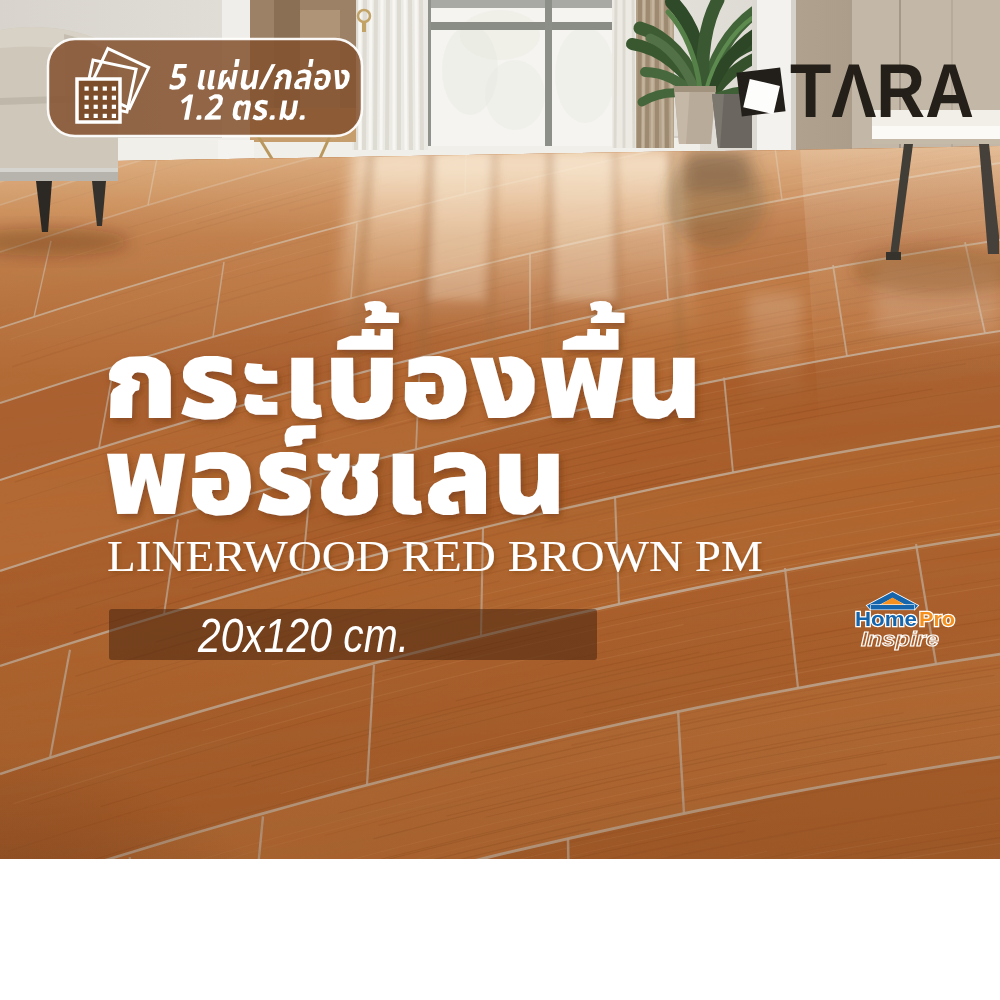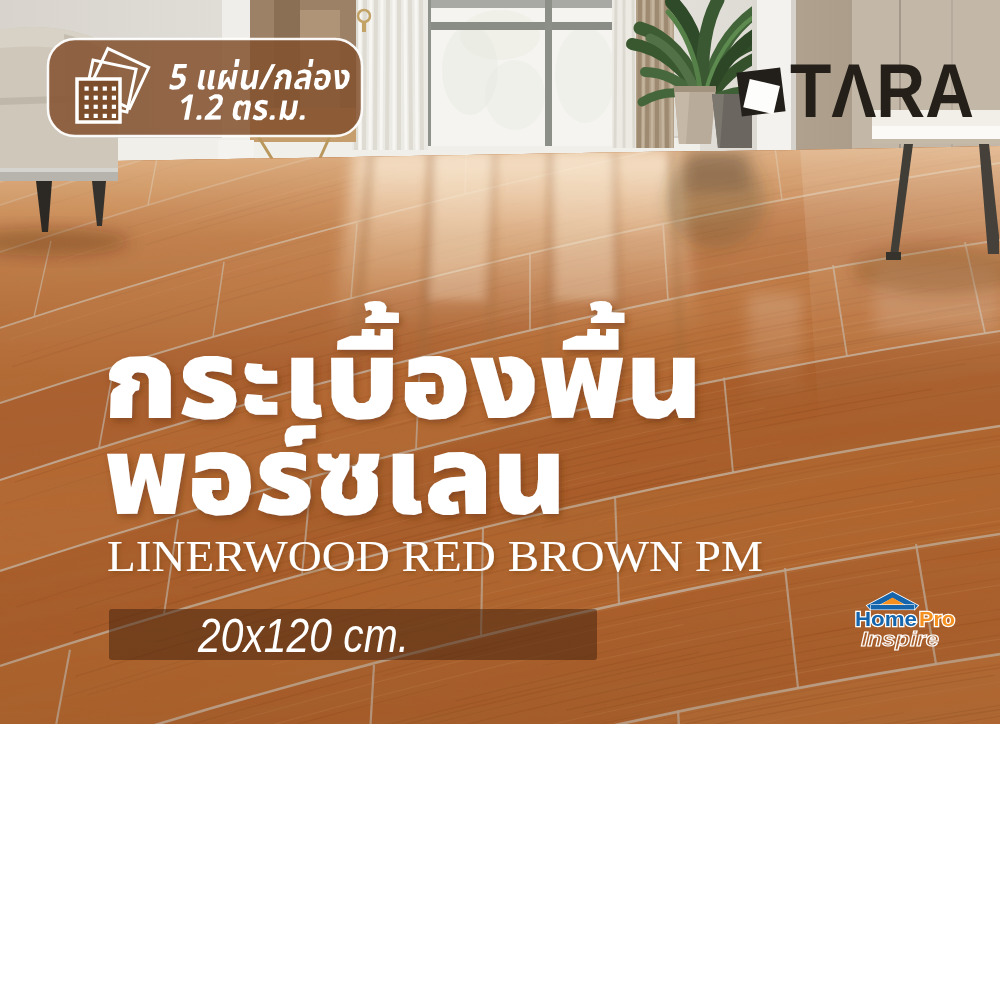--- a/index.html
+++ b/index.html
@@ -1,15 +1,15 @@
 <!DOCTYPE html>
 <html><head><meta charset="utf-8"><title>Tile Ad</title>
 <style>
 html,body{margin:0;padding:0;background:#fff}
-#page{position:relative;width:1000px;height:724px;overflow:hidden;font-family:"Liberation Sans",sans-serif}
+#page{position:relative;width:1000px;height:859px;overflow:hidden;font-family:"Liberation Sans",sans-serif}
 </style></head><body>
 <div id="page">
 <svg width="1000" height="1000" viewBox="0 0 1000 1000">
 <defs>
 <linearGradient id="wallg" x1="0" y1="0" x2="1" y2="0">
 <stop offset="0" stop-color="#d8d4cd"></stop>
           <stop offset="0.38" stop-color="#e3e0da"></stop>
 <stop offset="0.55" stop-color="#eeece9"></stop>
           <stop offset="1" stop-color="#dcd8d1"></stop>
 </linearGradient>

